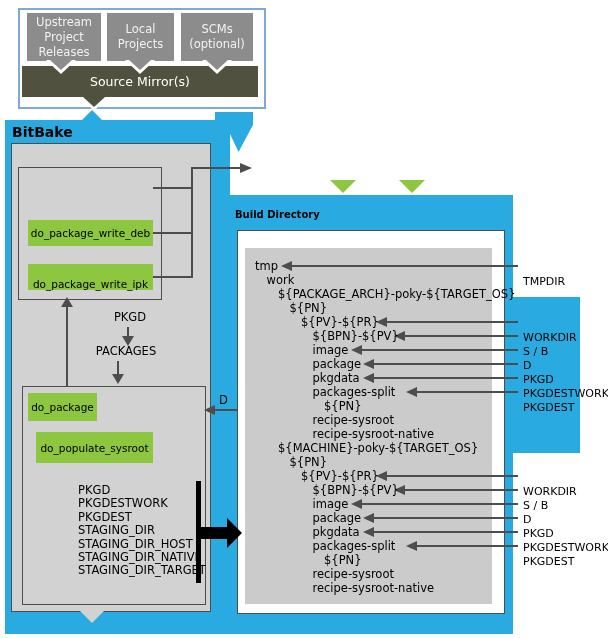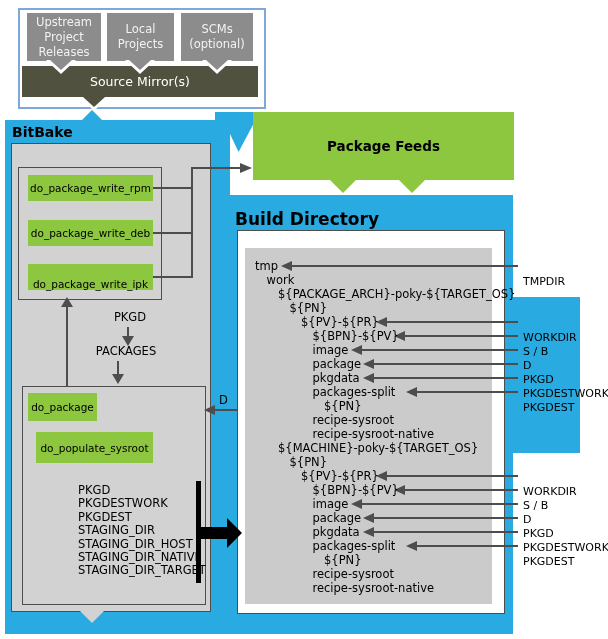--- a/index.html
+++ b/index.html
@@ -17,21 +17,21 @@
   .bb-uptab{left:80px;top:110px;width:0;height:0;z-index:1;
     border-left:12px solid transparent;border-right:12px solid transparent;border-bottom:12px solid var(--blue);}
   
   .bb-gray{left:11px;top:143px;width:198px;height:467px;background:#d2d2d2;border:1px solid #4d4d4d;z-index:2;}
   .bb-graytab{left:80px;top:611px;width:0;height:0;z-index:3;
     border-left:12px solid transparent;border-right:12px solid transparent;border-top:12px solid #d2d2d2;}
   .bd-white{left:237px;top:230px;width:266px;height:382px;background:#fff;border:1px solid #4d4d4d;z-index:2;}
   .bd-gray{left:245px;top:248px;width:247px;height:356px;background:#cbcbcb;z-index:2;}
   
   .bb-title{left:12px;top:124px;font-size:14px;font-weight:bold;z-index:5;}
-  .bd-title{left:235px;top:209px;font-size:17px;font-weight:bold;z-index:5;}
+  .bd-title{left:235px;top:209px;font-size:10px;font-weight:bold;z-index:5;}
   
   .taskbox{background:var(--green);display:flex;align-items:center;justify-content:center;
     font-size:10.5px;z-index:3;white-space:nowrap;}
   .box1{left:18px;top:167px;width:142px;height:131px;border:1.5px solid #4d4d4d;z-index:2;}
   .box2{left:22px;top:386px;width:182px;height:217px;border:1.5px solid #4d4d4d;z-index:2;}
   
   .hline{height:2px;background:#4d4d4d;z-index:4;}
   .vline{width:2px;background:#4d4d4d;z-index:4;}
   .head-r{width:0;height:0;border-top:5px solid transparent;border-bottom:5px solid transparent;
     border-left:12px solid #4d4d4d;z-index:4;}
@@ -83,30 +83,24 @@
   <div class="abs bd-blue-wide"></div>
 
   <div class="abs bb-gray"></div>
   <div class="abs bb-graytab"></div>
   <div class="abs bd-white"></div>
   <div class="abs bd-gray"></div>
 
   <div class="abs bb-title">BitBake</div>
   <div class="abs bd-title">Build Directory</div>
 
-  <div class="abs pf">
-    <span>Package Feeds</span>
-  </div>
   <div class="abs pf-tab" style="left:330px;top:180px;"></div>
   <div class="abs pf-tab" style="left:399px;top:180px;"></div>
 
   <div class="abs box1"></div>
-  <div class="abs taskbox" style="left:28px;top:175px;width:125px;height:26px;">
-      <span>do_package_write_rpm</span>
-    </div>
   <div class="abs taskbox" style="left:28px;top:220px;width:125px;height:26px;">
       <span>do_package_write_deb</span>
     </div>
   <div class="abs taskbox" style="left:28px;top:264px;width:125px;height:26px;align-items:flex-end;">
       <span>do_package_write_ipk</span>
     </div>
 
   <div class="abs hline" style="left:153px;top:187px;width:40px;"></div>
   <div class="abs hline" style="left:153px;top:232px;width:40px;"></div>
   <div class="abs hline" style="left:153px;top:276px;width:40px;"></div>

